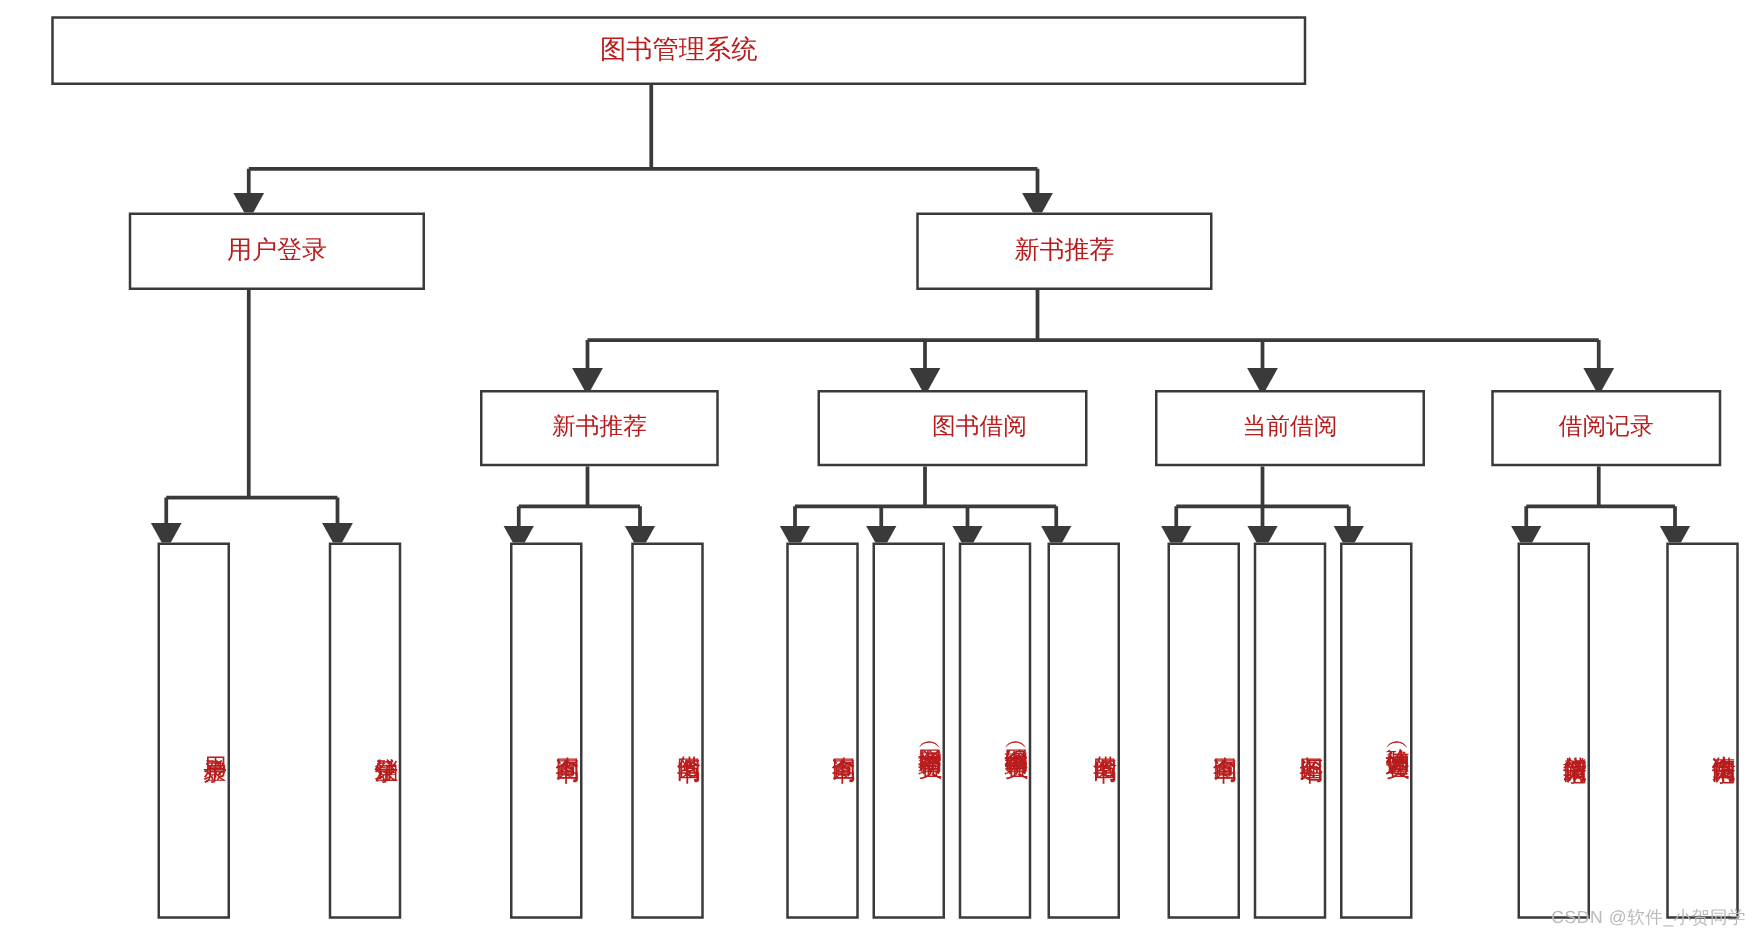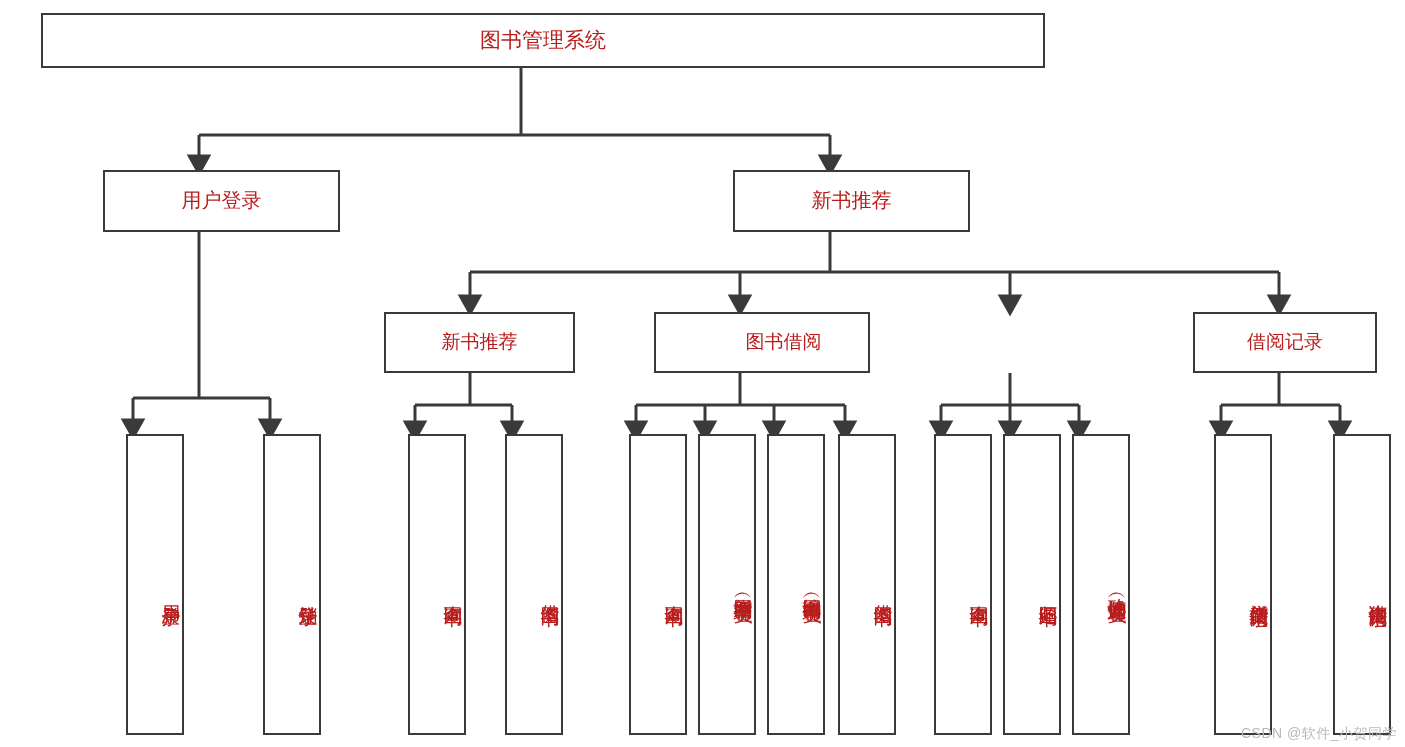--- a/index.html
+++ b/index.html
@@ -134,20 +134,23 @@
   <div class="node lvl2" style="left:711px; top:170px; width:237px; height:62px;">
     <span>新书推荐</span>
   </div>
 
   <div class="node lvl3" style="left:362px; top:312px; width:191px; height:61px;">
     <span>新书推荐</span>
   </div>
   <div class="node lvl3" style="left:632px; top:312px; width:216px; height:61px;padding-left:43px;">
     <span>图书借阅</span>
   </div>
+  <div class="node lvl3" style="left:902px; top:312px; width:216px; height:61px;">
+    <span>当前借阅</span>
+  </div>
   <div class="node lvl3" style="left:1171px; top:312px; width:184px; height:61px;">
     <span>借阅记录</span>
   </div>
 
   <div class="node leaf" style="left:104px; top:434px; width:58px; height:301px;">
     <span>用户登录</span>
   </div>
   <div class="node leaf" style="left:241px; top:434px; width:58px; height:301px;">
     <span>注销登录</span>
   </div>

